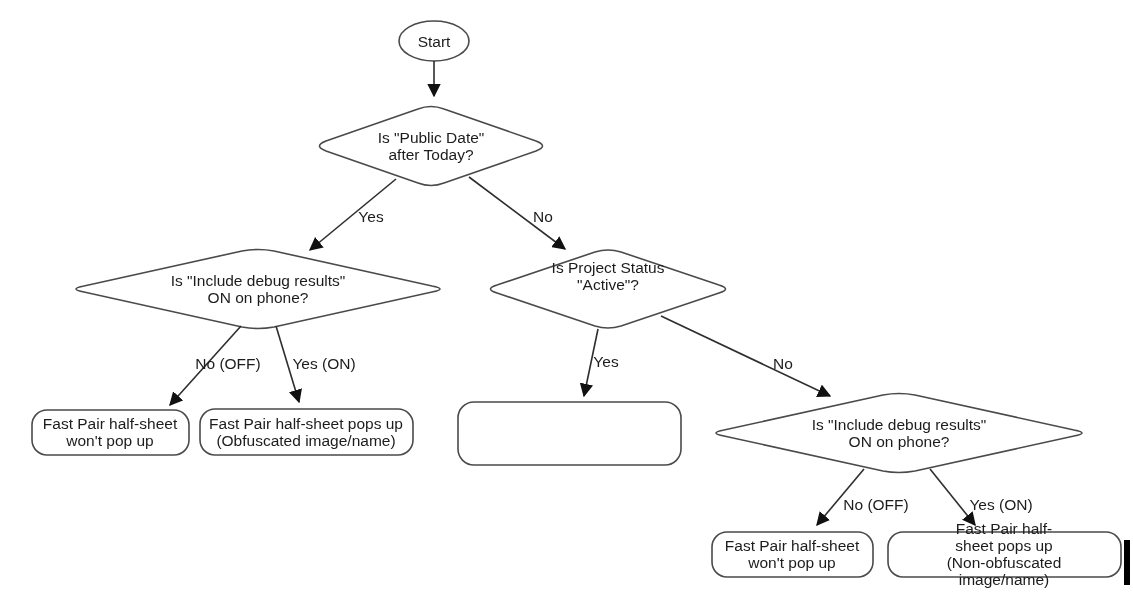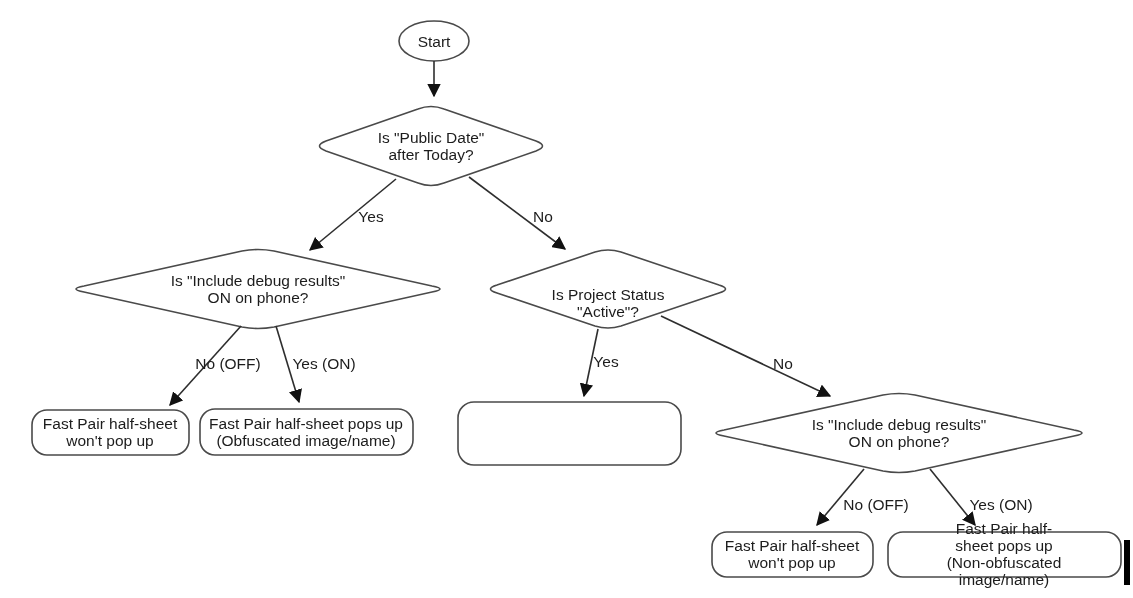--- a/index.html
+++ b/index.html
@@ -78,21 +78,21 @@
       <line x1="864" y1="469" x2="817" y2="525"></line>
       <line x1="930" y1="469" x2="975" y2="525"></line>
     </g>
   </svg>
 
   <div class="lbl" style="left:434px; top:41px;">Start</div>
   <div class="lbl" style="left:431px; top:146px;">Is "Public Date"
 after Today?</div>
   <div class="lbl" style="left:258px; top:289px;">Is "Include debug results"
 ON on phone?</div>
-  <div class="lbl" style="left:608px; top:303px;">Is Project Status
+  <div class="lbl" style="left:608px; top:276px;">Is Project Status
 "Active"?</div>
   <div class="lbl" style="left:899px; top:433px;">Is "Include debug results"
 ON on phone?</div>
   <div class="lbl" style="left:110px; top:432px;">Fast Pair half-sheet
 won't pop up</div>
   <div class="lbl" style="left:306px; top:432px;">Fast Pair half-sheet pops up
 (Obfuscated image/name)</div>
   <div class="lbl" style="left:792px; top:554px;">Fast Pair half-sheet
 won't pop up</div>
   <div class="lbl" style="left:1004px; top:554px;">Fast Pair half-sheet pops up

